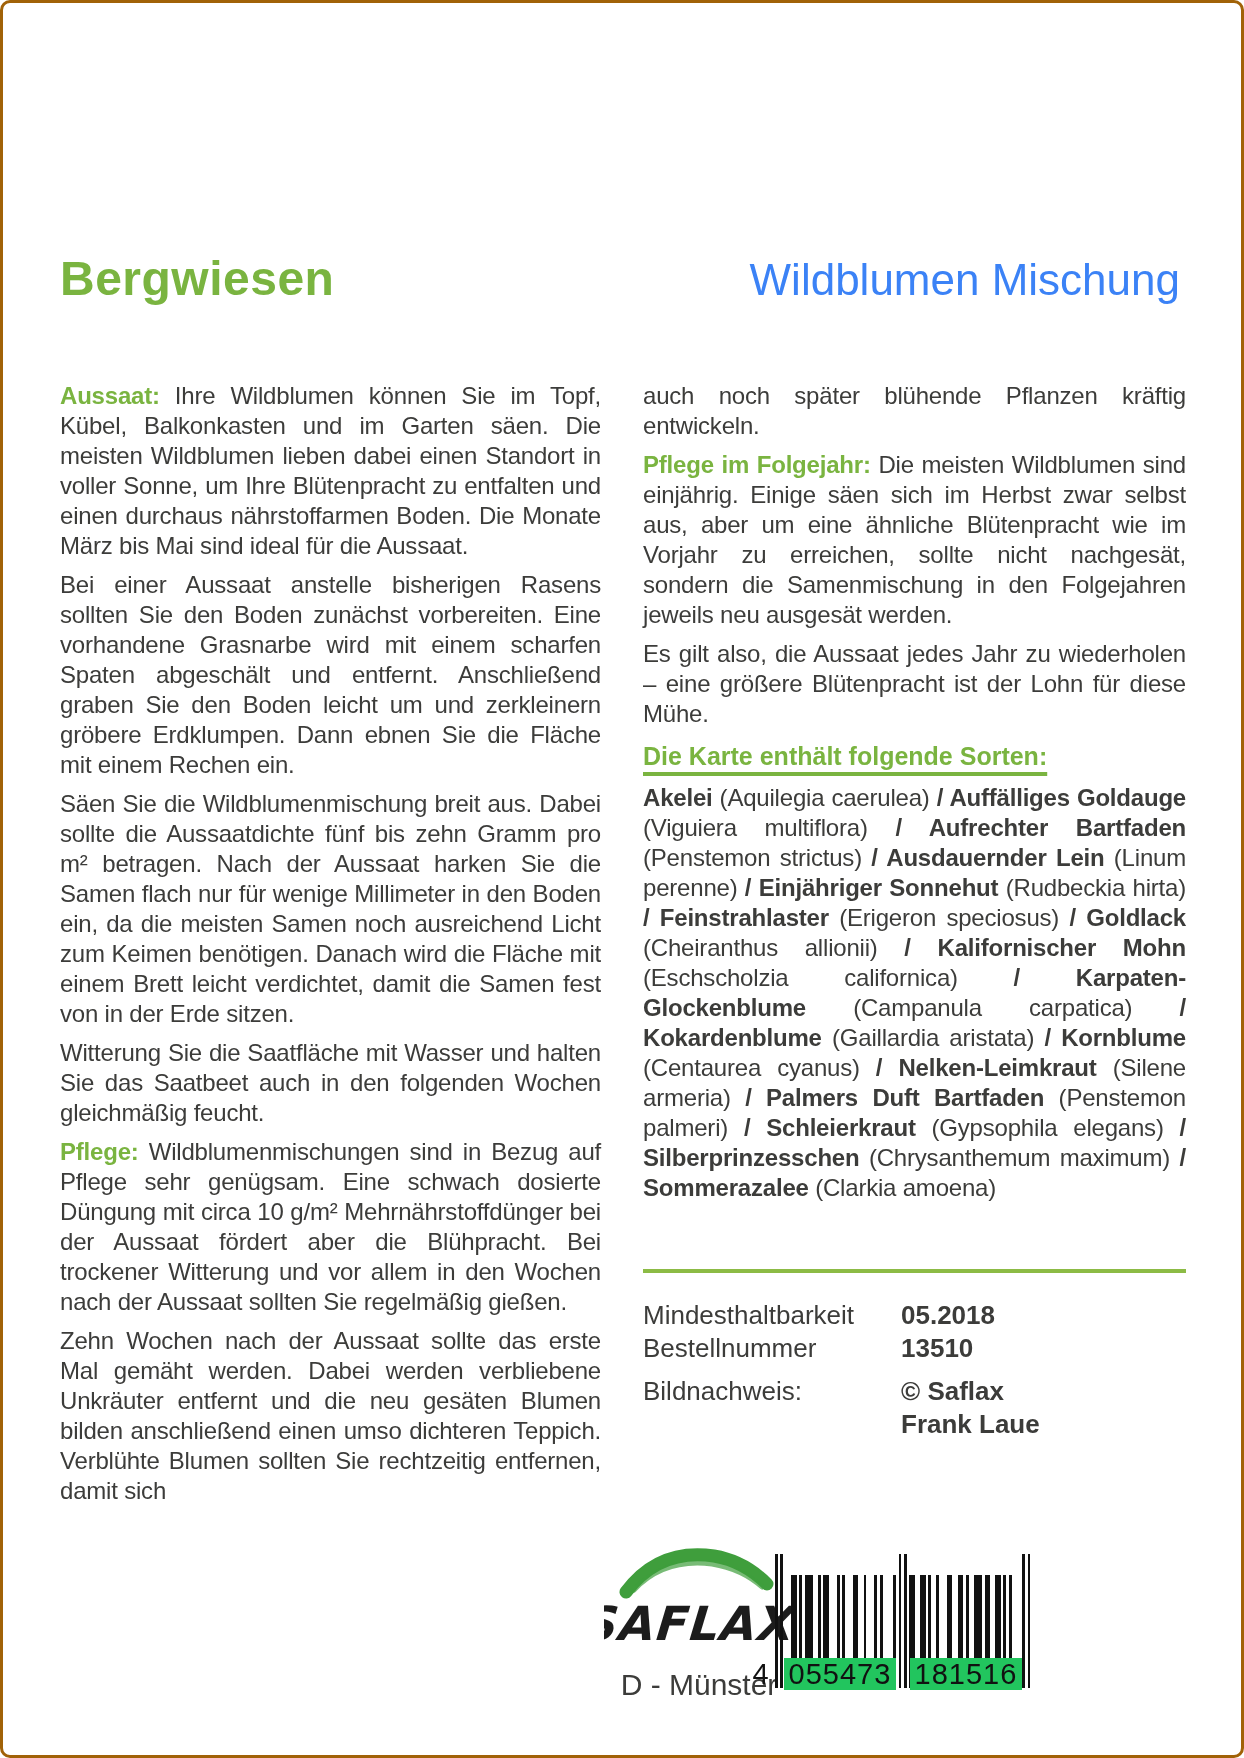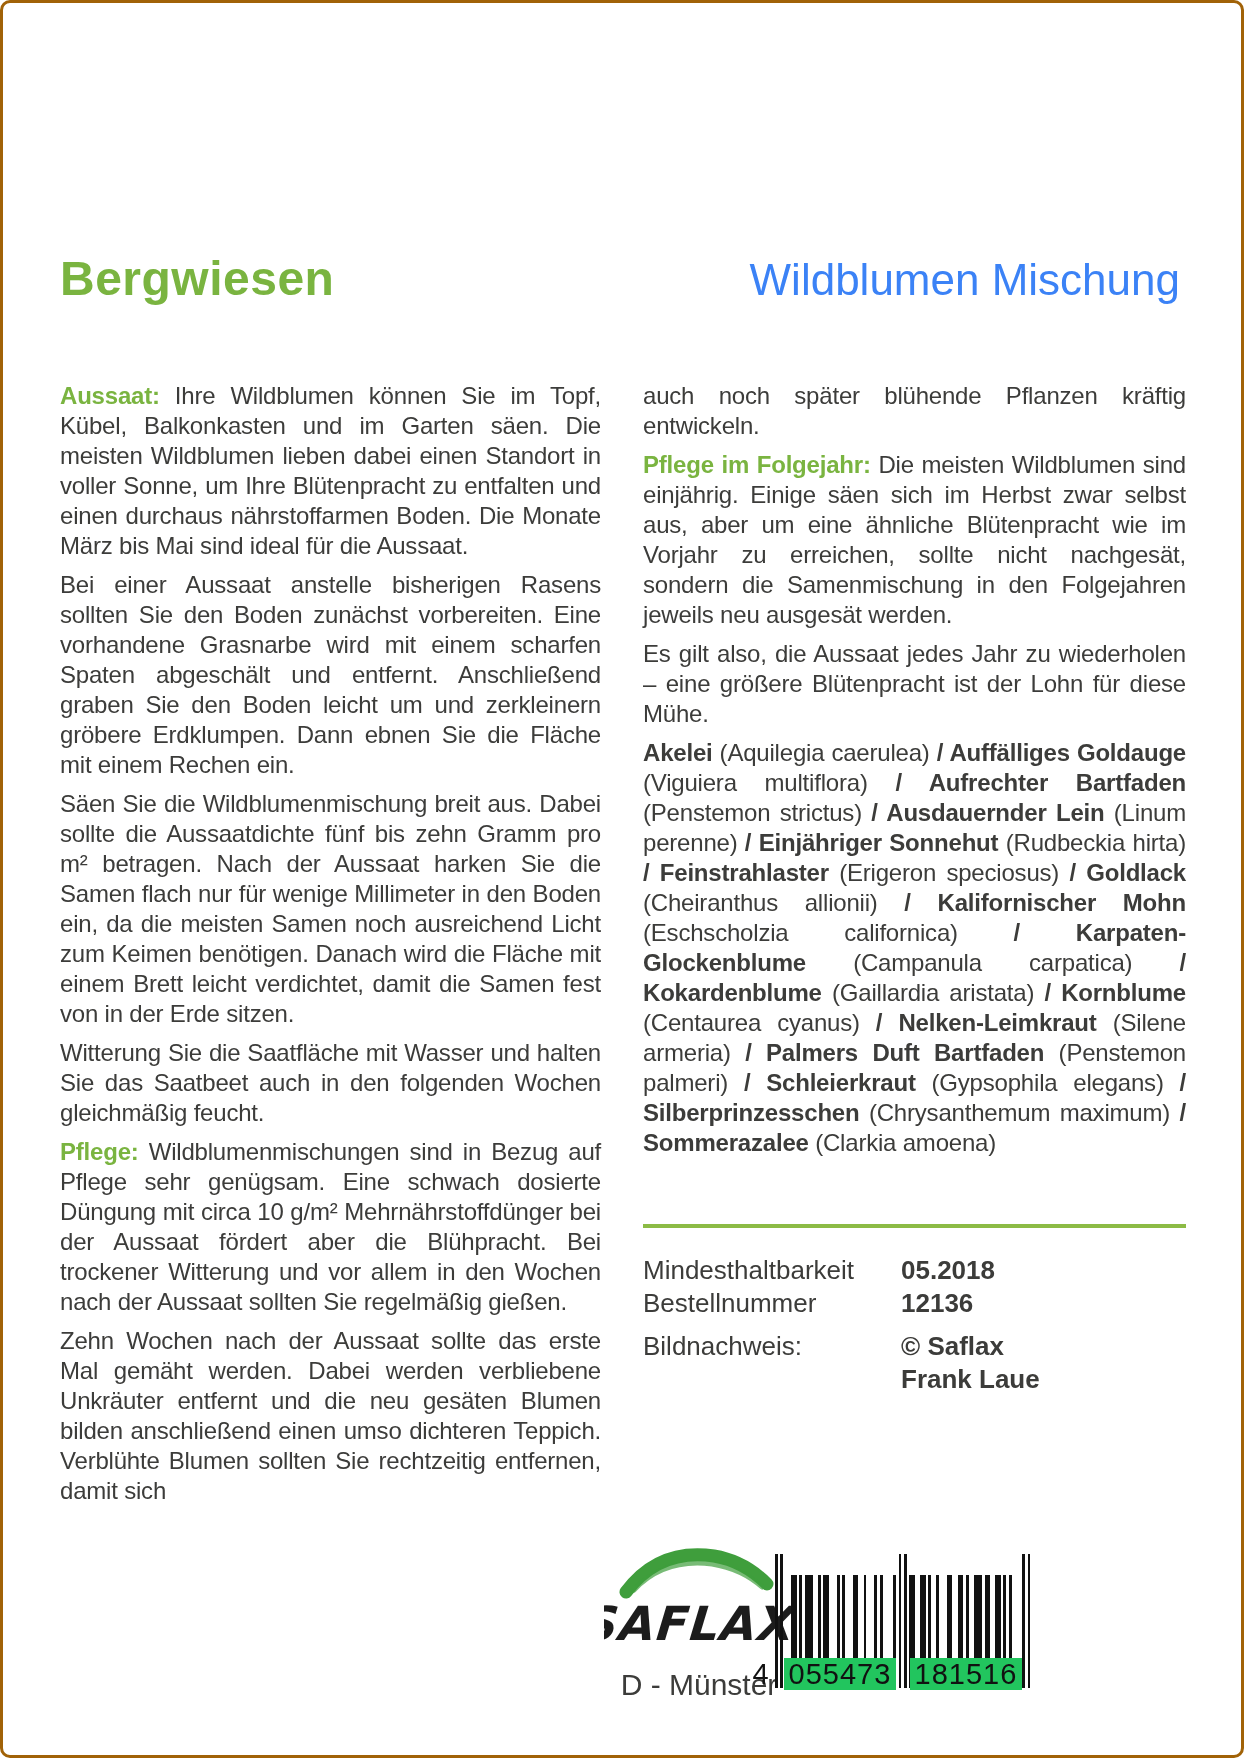--- a/index.html
+++ b/index.html
@@ -139,31 +139,32 @@
     <p>Säen Sie die Wildblumenmischung breit aus. Dabei sollte die Aussaatdichte fünf bis zehn Gramm pro m² betragen. Nach der Aussaat harken Sie die Samen flach nur für wenige Millimeter in den Boden ein, da die meisten Samen noch ausreichend Licht zum Keimen benötigen. Danach wird die Fläche mit einem Brett leicht verdichtet, damit die Samen fest von in der Erde sitzen.</p>
     <p>Witterung Sie die Saatfläche mit Wasser und halten Sie das Saatbeet auch in den folgenden Wochen gleichmäßig feucht.</p>
     <p><span class="gh">Pflege:</span> <span>Wildblumenmischungen sind in Bezug auf Pflege sehr genügsam. Eine schwach dosierte Düngung mit circa 10 g/m² Mehrnährstoffdünger bei der Aussaat fördert aber die Blühpracht. Bei trockener Witterung und vor allem in den Wochen nach der Aussaat sollten Sie regelmäßig gießen.</span></p>
     <p>Zehn Wochen nach der Aussaat sollte das erste Mal gemäht werden. Dabei werden verbliebene Unkräuter entfernt und die neu gesäten Blumen bilden anschließend einen umso dichteren Teppich. Verblühte Blumen sollten Sie rechtzeitig entfernen, damit sich</p>
   </div>
 
   <div class="col col-right">
     <p>auch noch später blühende Pflanzen kräftig entwickeln.</p>
     <p><span class="gh">Pflege im Folgejahr:</span> <span>Die meisten Wildblumen sind einjährig. Einige säen sich im Herbst zwar selbst aus, aber um eine ähnliche Blütenpracht wie im Vorjahr zu erreichen, sollte nicht nachgesät, sondern die Samenmischung in den Folgejahren jeweils neu ausgesät werden.</span></p>
     <p>Es gilt also, die Aussaat jedes Jahr zu wiederholen – eine größere Blütenpracht ist der Lohn für diese Mühe.</p>
+    <span class="sorten-heading">Die Karte enthält folgende Sorten:</span>
     <p class="species"><b>Akelei</b> (Aquilegia caerulea)<b> / </b><b>Auffälliges Goldauge</b> (Viguiera multiflora)<b> / </b><b>Aufrechter Bartfaden</b> (Penstemon strictus)<b> / </b><b>Ausdauernder Lein</b> (Linum perenne)<b> / </b><b>Einjähriger Sonnehut</b> (Rudbeckia hirta)<b> / </b><b>Feinstrahlaster</b> (Erigeron speciosus)<b> / </b><b>Goldlack</b> (Cheiranthus allionii)<b> / </b><b>Kalifornischer Mohn</b> (Eschscholzia californica)<b> / </b><b>Karpaten-Glockenblume</b> (Campanula carpatica)<b> / </b><b>Kokardenblume</b> (Gaillardia aristata)<b> / </b><b>Kornblume</b> (Centaurea cyanus)<b> / </b><b>Nelken-Leimkraut</b> (Silene armeria)<b> / </b><b>Palmers Duft Bartfaden</b> (Penstemon palmeri)<b> / </b><b>Schleierkraut</b> (Gypsophila elegans)<b> / </b><b>Silberprinzesschen</b> (Chrysanthemum maximum)<b> / </b><b>Sommerazalee</b> (Clarkia amoena)</p>
 
     <hr class="sep">
 
     <div class="info-row">
       <span class="info-label">Mindesthaltbarkeit</span>
       <span class="info-value">05.2018</span>
     </div>
     <div class="info-row">
       <span class="info-label">Bestellnummer</span>
-      <span class="info-value">12136</span>
+      <span class="info-value">13510</span>
     </div>
     <div class="info-gap"></div>
     <div class="info-row">
       <span class="info-label">Bildnachweis:</span>
       <span class="info-value">
         <span>© Saflax</span><br>
         <span>Frank Laue</span>
       </span>
     </div>
   </div>

